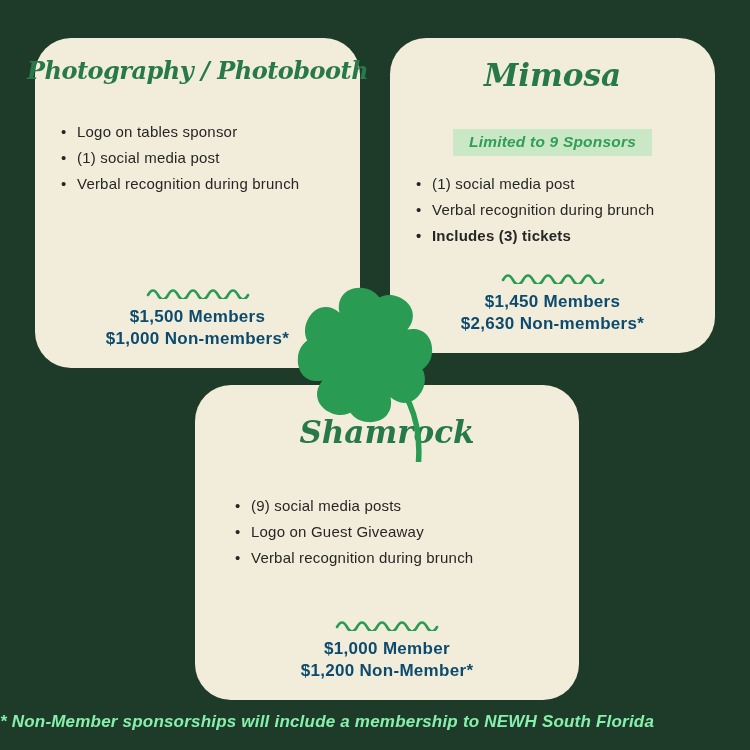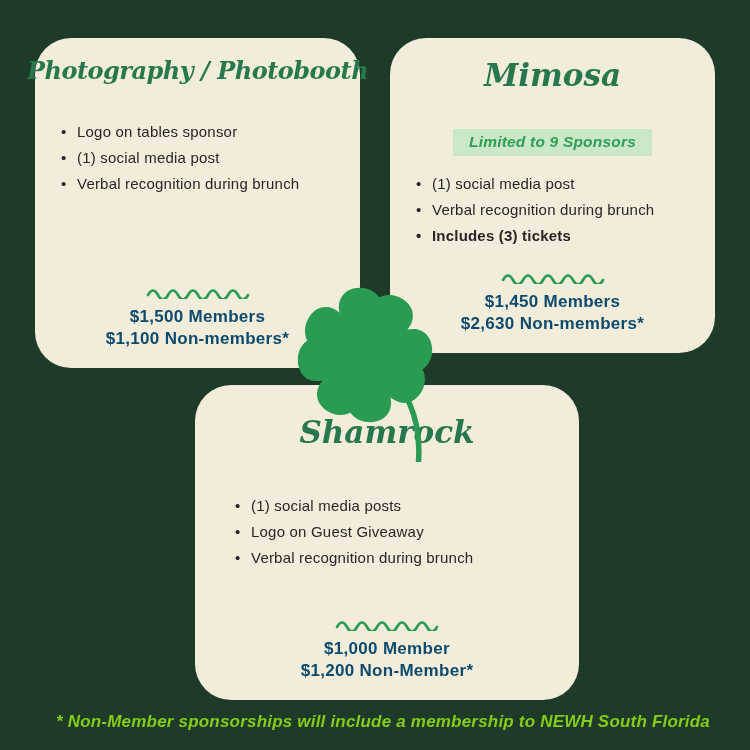--- a/index.html
+++ b/index.html
@@ -95,27 +95,26 @@
   #clover {
     position: absolute;
     left: 270px;
     top: 267px;
     z-index: 3;
     pointer-events: none;
   }
 
   #footer-note {
     position: absolute;
-    left: 16px; right: 0;
+    left: 0; right: 0;
     top: 712px;
-    text-align: center;
     font-size: 17px;
     font-weight: 700;
     font-style: italic;
-    color: #84cc16;
+    color: #86efac;
     letter-spacing: 0.2px;
   }
 </style>
 </head>
 <body>
 
 <svg width="0" height="0" style="position:absolute">
   <defs>
     <path id="leaf" d="M0 0 C -42 -10 -56 -46 -34 -62 C -18 -73 -4 -65 0 -52 C 4 -65 18 -73 34 -62 C 56 -46 42 -10 0 0 Z"></path>
     <path id="wavepath" d="M2 9 q5 -9 10 0 t10 0 t10 0 t10 0 t10 0 t10 0 t10 0 t10 0 t10 0 t10 0" fill="none" stroke="#2a9b53" stroke-width="2.6" stroke-linecap="round"></path>
@@ -127,21 +126,21 @@
   <ul class="bullets">
     <li>Logo on tables sponsor</li>
     <li>(1) social media post</li>
     <li>Verbal recognition during brunch</li>
   </ul>
   <div class="price-block">
     <svg class="wave" width="104" height="13" viewBox="0 0 104 13">
         <use href="#wavepath"></use>
       </svg>
     <div class="price-line">$1,500 Members</div>
-    <div class="price-line">$1,100 Non-members*</div>
+    <div class="price-line">$1,000 Non-members*</div>
   </div>
 </section>
 
 <section class="card" id="card-mimosa">
   <h2 class="card-title">Mimosa</h2>
   <div class="badge">Limited to 9 Sponsors</div>
   <ul class="bullets">
     <li>(1) social media post</li>
     <li>Verbal recognition during brunch</li>
     <li class="bold">Includes (3) tickets</li>
@@ -151,21 +150,21 @@
         <use href="#wavepath"></use>
       </svg>
     <div class="price-line">$1,450 Members</div>
     <div class="price-line">$2,630 Non-members*</div>
   </div>
 </section>
 
 <section class="card" id="card-shamrock">
   <h2 class="card-title">Shamrock</h2>
   <ul class="bullets">
-    <li>(1) social media posts</li>
+    <li>(9) social media posts</li>
     <li>Logo on Guest Giveaway</li>
     <li>Verbal recognition during brunch</li>
   </ul>
   <div class="price-block">
     <svg class="wave" width="104" height="13" viewBox="0 0 104 13">
         <use href="#wavepath"></use>
       </svg>
     <div class="price-line">$1,000 Member</div>
     <div class="price-line">$1,200 Non-Member*</div>
   </div>

